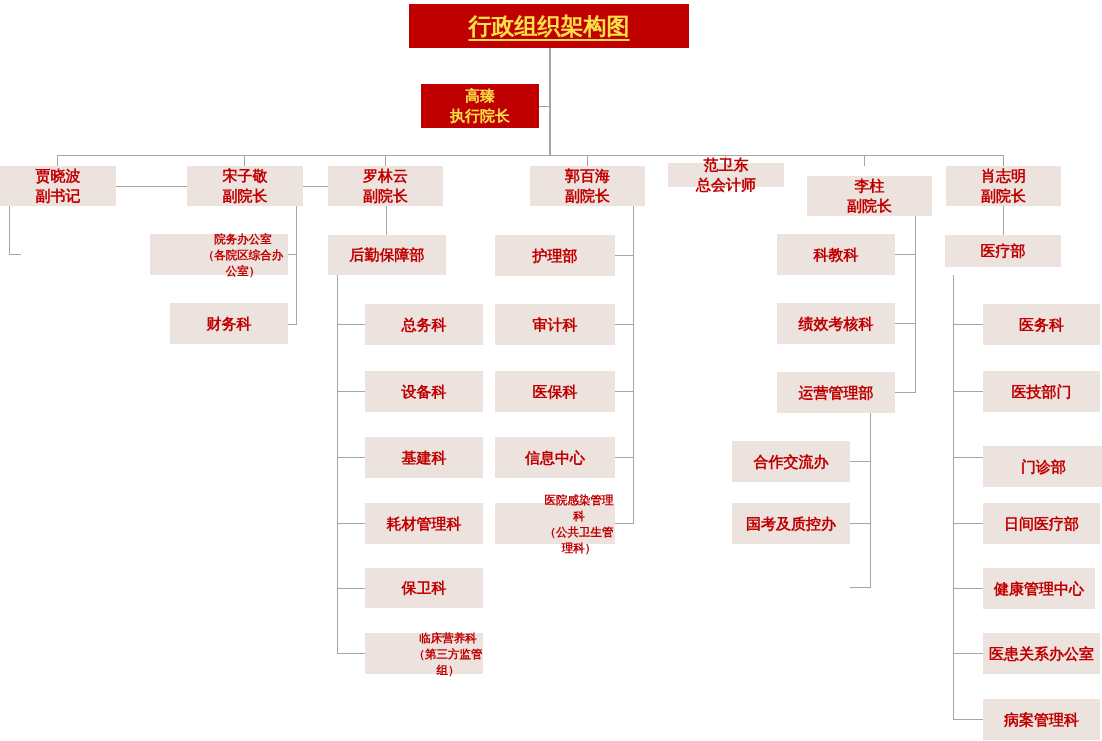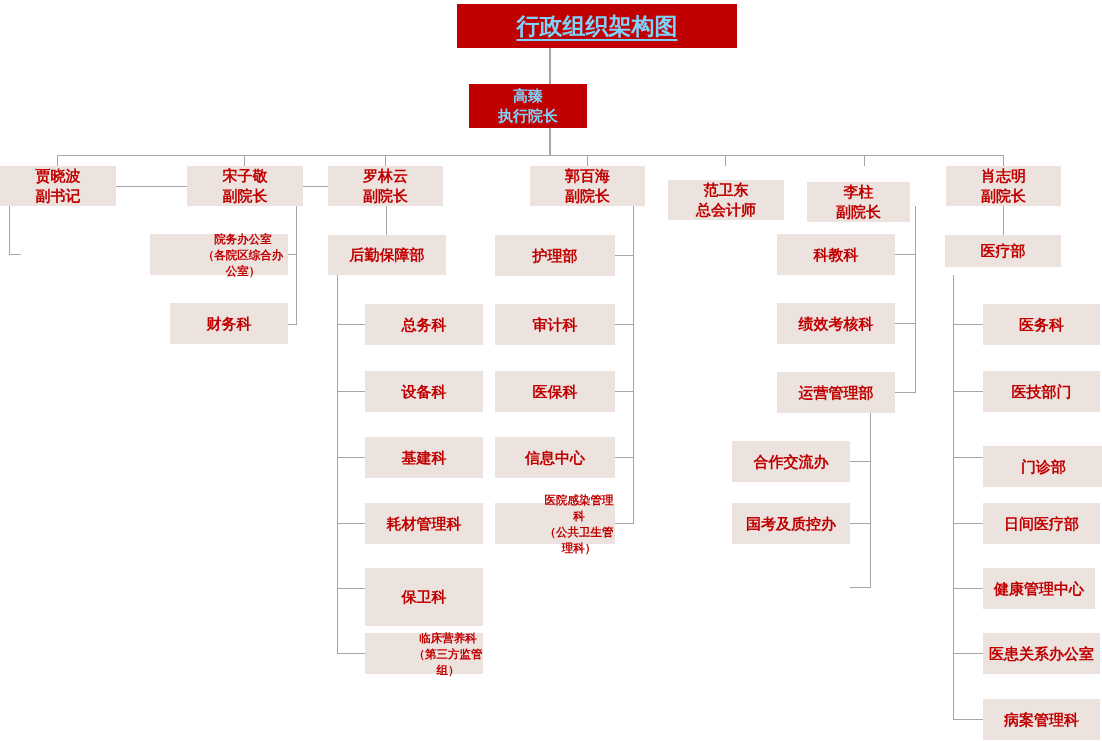--- a/index.html
+++ b/index.html
@@ -27,22 +27,21 @@
     justify-content: center;
     text-align: center;
     white-space: pre-line;
     background: var(--box_bg);
     color: var(--box_text);
     font-size: 15px;
     line-height: 20px;
   }
   .red {
     background: var(--accent);
-    color: #7dd3fc;
-    margin-left: 48px;
+    color: #fde047;
   }
   .title-box {
     font-size: 23px;
     line-height: 30px;
   }
   .title-box .u {
     text-decoration: underline;
     text-decoration-thickness: 2px;
     text-underline-offset: 5px;
   }
@@ -128,44 +127,44 @@
     <span>副院长</span>
   </div>
   <div class="box" style="left:328px;top:166px;width:115px;height:40px">
     <span>罗林云</span>
     <span>副院长</span>
   </div>
   <div class="box" style="left:530px;top:166px;width:115px;height:40px">
     <span>郭百海</span>
     <span>副院长</span>
   </div>
-  <div class="box" style="left:668px;top:180px;width:116px;height:40px">
+  <div class="box" style="left:668px;top:163px;width:116px;height:24px">
     <span>范卫东</span>
     <span>总会计师</span>
   </div>
-  <div class="box" style="left:807px;top:182px;width:103px;height:40px">
+  <div class="box" style="left:807px;top:176px;width:125px;height:40px">
     <span>李柱</span>
     <span>副院长</span>
   </div>
   <div class="box" style="left:946px;top:166px;width:115px;height:40px">
     <span>肖志明</span>
     <span>副院长</span>
   </div>
 
 
   <div class="box small" style="left:150px;top:234px;width:138px;height:41px">院务办公室
 （各院区综合办公室）</div>
   <div class="box" style="left:170px;top:303px;width:118px;height:41px">财务科</div>
 
   <div class="box" style="left:328px;top:235px;width:118px;height:40px">后勤保障部</div>
   <div class="box" style="left:365px;top:304px;width:118px;height:41px">总务科</div>
   <div class="box" style="left:365px;top:371px;width:118px;height:41px">设备科</div>
   <div class="box" style="left:365px;top:437px;width:118px;height:41px">基建科</div>
   <div class="box" style="left:365px;top:503px;width:118px;height:41px">耗材管理科</div>
-  <div class="box" style="left:365px;top:568px;width:118px;height:58px">保卫科</div>
+  <div class="box" style="left:365px;top:568px;width:118px;height:40px">保卫科</div>
   <div class="box small" style="left:365px;top:633px;width:118px;height:41px">临床营养科
 （第三方监管组）</div>
 
   <div class="box" style="left:495px;top:235px;width:120px;height:41px">护理部</div>
   <div class="box" style="left:495px;top:304px;width:120px;height:41px">审计科</div>
   <div class="box" style="left:495px;top:371px;width:120px;height:41px">医保科</div>
   <div class="box" style="left:495px;top:437px;width:120px;height:41px">信息中心</div>
   <div class="box small" style="left:495px;top:503px;width:120px;height:41px">医院感染管理科
 （公共卫生管理科）</div>
 

